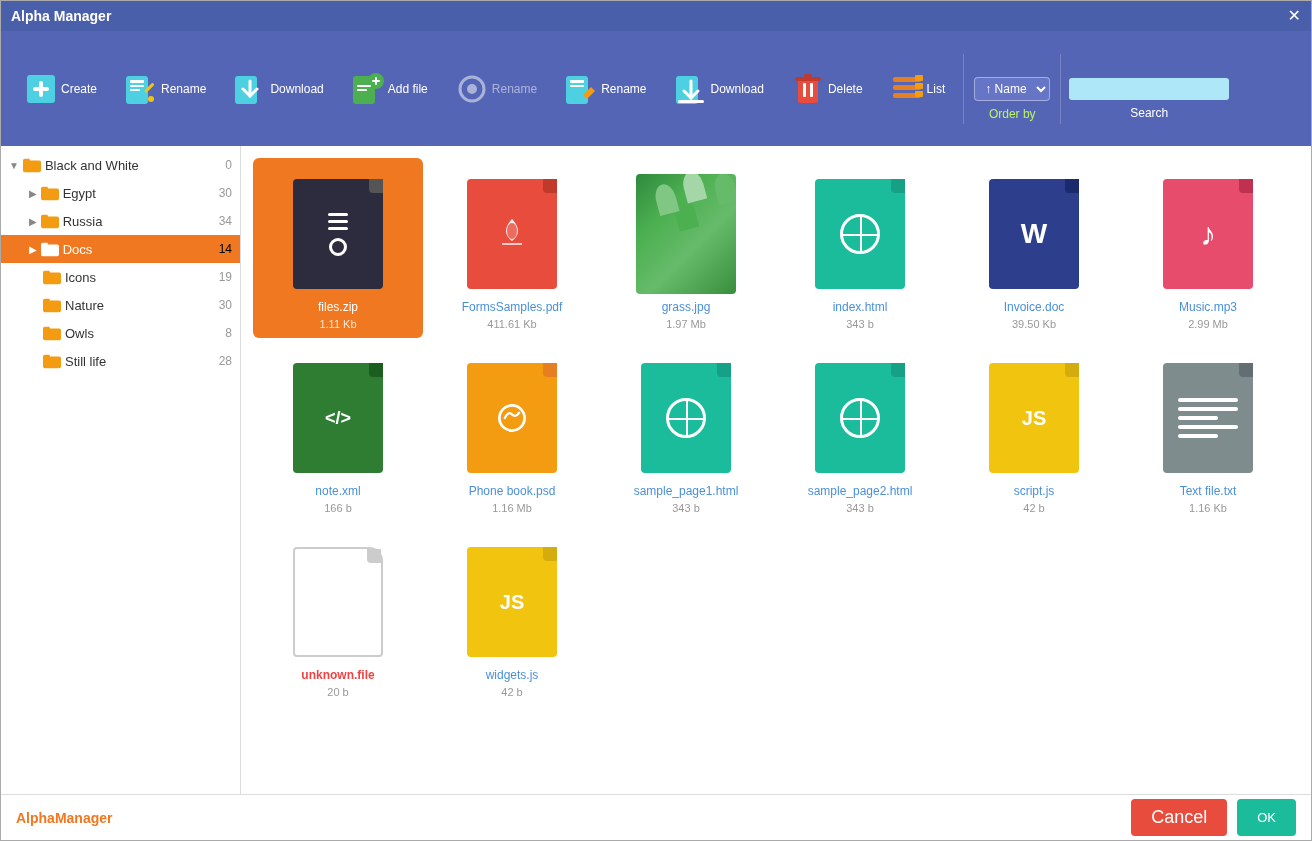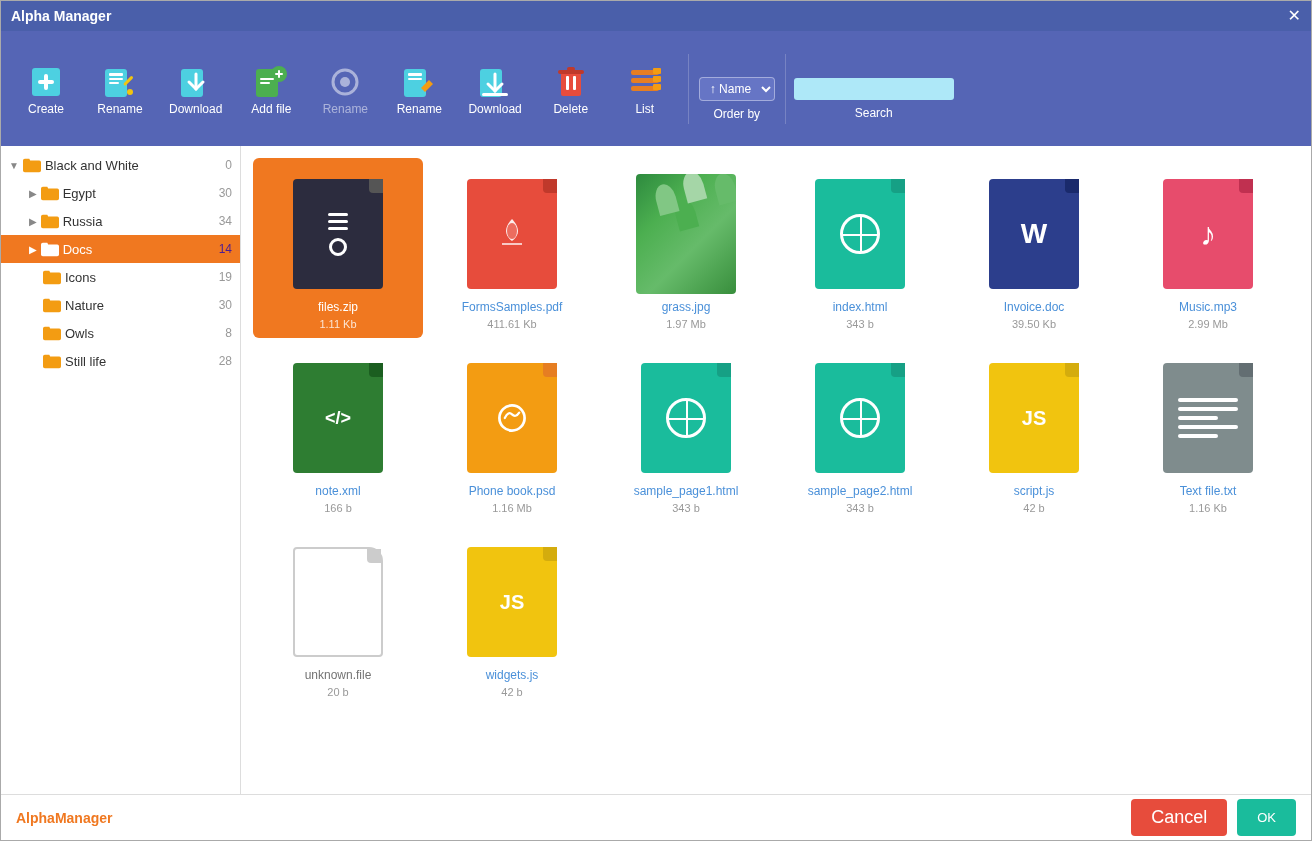--- a/index.html
+++ b/index.html
@@ -40,21 +40,21 @@
       display: flex;
       align-items: center;
       padding: 5px 10px;
       gap: 4px;
       height: 115px;
       flex-shrink: 0;
     }
 
     .toolbar-btn {
       display: flex;
-      flex-direction: column;
+      flex-direction: row;
       align-items: center;
       justify-content: center;
       min-width: 70px;
       padding: 6px 10px;
       cursor: pointer;
       border-radius: 5px;
       color: #fff;
       font-size: 12px;
       gap: 0;
       background: transparent;
@@ -137,21 +137,21 @@
       padding: 5px 8px;
       cursor: pointer;
       font-size: 13px;
       color: #333;
       gap: 4px;
     }
     .sidebar-item.active {
       background: #f07820;
       color: #fff;
     }
-    .sidebar-item.active .count { color: #4c1d95; }
+    .sidebar-item.active .count { color: #000000; }
     .sidebar-item .count {
       margin-left: auto;
       color: #999;
       font-size: 12px;
     }
     .sidebar-item .chevron { font-size: 10px; color: #888; }
     .sidebar-item.active .chevron { color: #fff; }
     .sidebar-item.child { padding-left: 28px; }
 
     .folder-icon-svg { width: 18px; height: 18px; }
@@ -630,21 +630,21 @@
           <rect x="6" y="20" width="12" height="3" rx="1.5" fill="#f39c12"></rect>
           <path d="M28 22 L28 30 M24 26 L28 30 L32 26" stroke="#f39c12" stroke-width="2.5" stroke-linecap="round"></path>
         </svg>
       </div>
       <select class="order-by-dropdown">
         <option>↑ Name</option>
         <option>↓ Name</option>
         <option>↑ Size</option>
         <option>↓ Size</option>
       </select>
-      <span style="color:#ffffff;font-size:12px;">Order by</span>
+      <span style="color:#bef264;font-size:12px;">Order by</span>
     </div>
 
     <div class="toolbar-sep"></div>
 
     <div class="search-group">
       <div class="tb-icon">
         <svg viewBox="0 0 36 36" fill="none">
           <rect x="4" y="4" width="28" height="28" rx="4" fill="#f39c12"></rect>
           <circle cx="15" cy="15" r="7" stroke="white" stroke-width="3"></circle>
           <line x1="20" y1="20" x2="28" y2="28" stroke="white" stroke-width="3" stroke-linecap="round"></line>
@@ -865,21 +865,21 @@
           </div>
         </div>
         <span class="file-name">Text file.txt</span>
         <span class="file-size">1.16 Kb</span>
       </div>
 
       <div class="file-item">
         <div class="file-thumb">
           <div class="icon-unknown"></div>
         </div>
-        <span class="file-name" style="color:#737373;">unknown.file</span>
+        <span class="file-name" style="color:#ef4444;font-weight:bold;">unknown.file</span>
         <span class="file-size">20 b</span>
       </div>
 
       <div class="file-item">
         <div class="file-thumb">
           <div class="icon-js">
             <span style="color:#fff;font-size:20px;font-weight:bold;">JS</span>
           </div>
         </div>
         <span class="file-name">widgets.js</span>

